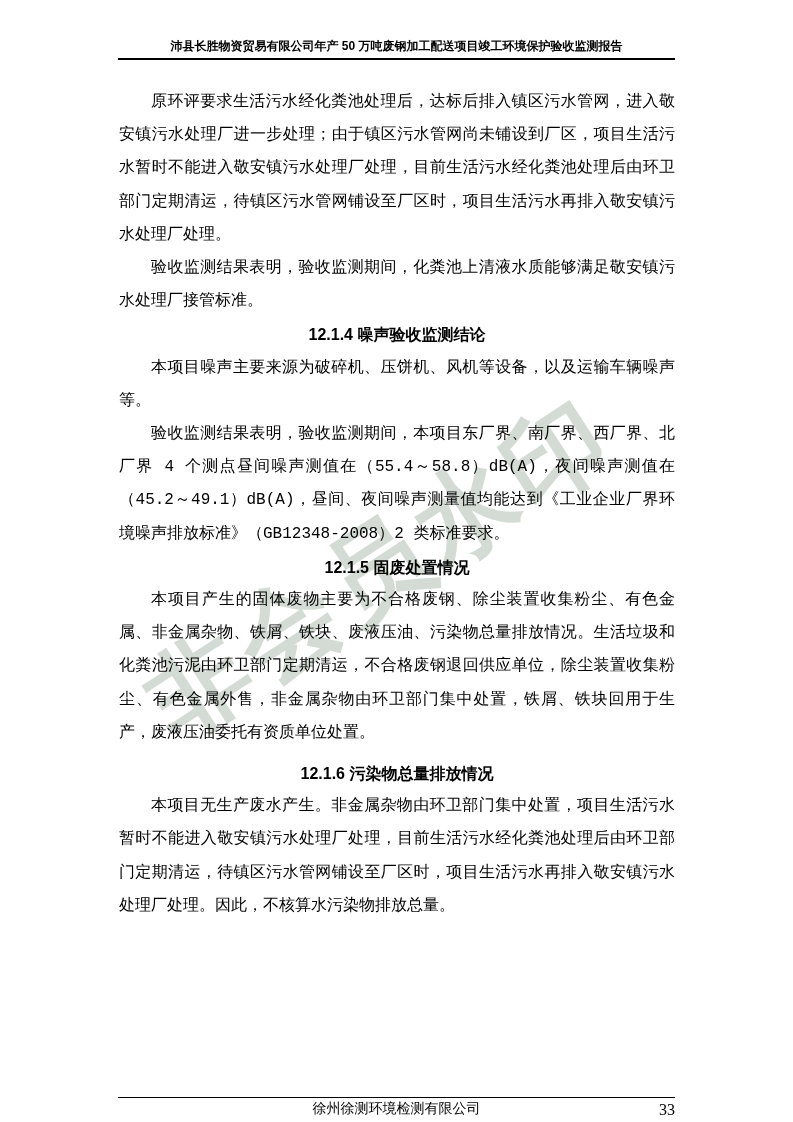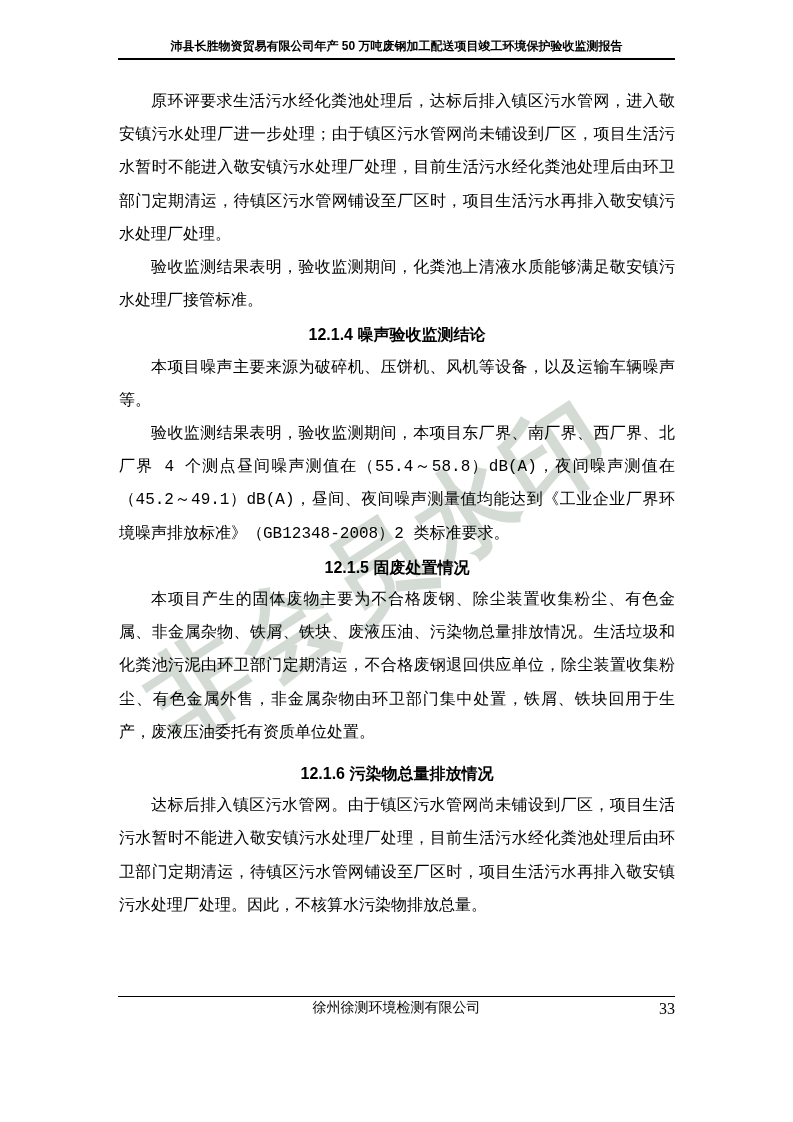--- a/index.html
+++ b/index.html
@@ -69,21 +69,21 @@
     font-weight: bold;
     font-size: 16px;
     text-indent: 0;
     text-align: center;
   }
   .heading.gap-top { margin-top: 7px; }
 
   
   .footer {
     position: absolute;
-    left: 118px; width: 557px; top: 996px;
+    left: 118px; width: 557px; top: 1097px;
     z-index: 2;
   }
   .footer-rule {
     border-top: 1.5px solid #000000;
     height: 0;
   }
   .footer-company {
     text-align: center;
     font-size: 14px;
     line-height: 22px;
@@ -109,21 +109,21 @@
 
   <div class="content">
     <p class="para">原环评要求生活污水经化粪池处理后，达标后排入镇区污水管网，进入敬安镇污水处理厂进一步处理；由于镇区污水管网尚未铺设到厂区，项目生活污水暂时不能进入敬安镇污水处理厂处理，目前生活污水经化粪池处理后由环卫部门定期清运，待镇区污水管网铺设至厂区时，项目生活污水再排入敬安镇污水处理厂处理。</p>
     <p class="para">验收监测结果表明，验收监测期间，化粪池上清液水质能够满足敬安镇污水处理厂接管标准。</p>
     <p class="heading">12.1.4 噪声验收监测结论</p>
     <p class="para">本项目噪声主要来源为破碎机、压饼机、风机等设备，以及运输车辆噪声等。</p>
     <p class="para">验收监测结果表明，验收监测期间，本项目东厂界、南厂界、西厂界、北厂界 4 个测点昼间噪声测值在（55.4～58.8）dB(A)，夜间噪声测值在（45.2～49.1）dB(A)，昼间、夜间噪声测量值均能达到《工业企业厂界环境噪声排放标准》（GB12348-2008）2 类标准要求。</p>
     <p class="heading">12.1.5 固废处置情况</p>
     <p class="para">本项目产生的固体废物主要为不合格废钢、除尘装置收集粉尘、有色金属、非金属杂物、铁屑、铁块、废液压油、污染物总量排放情况。生活垃圾和化粪池污泥由环卫部门定期清运，不合格废钢退回供应单位，除尘装置收集粉尘、有色金属外售，非金属杂物由环卫部门集中处置，铁屑、铁块回用于生产，废液压油委托有资质单位处置。</p>
     <p class="heading gap-top">12.1.6 污染物总量排放情况</p>
-    <p class="para">达标后排入镇区污水管网。由于镇区污水管网尚未铺设到厂区，项目生活污水暂时不能进入敬安镇污水处理厂处理，目前生活污水经化粪池处理后由环卫部门定期清运，待镇区污水管网铺设至厂区时，项目生活污水再排入敬安镇污水处理厂处理。因此，不核算水污染物排放总量。</p>
+    <p class="para">本项目无生产废水产生。非金属杂物由环卫部门集中处置，项目生活污水暂时不能进入敬安镇污水处理厂处理，目前生活污水经化粪池处理后由环卫部门定期清运，待镇区污水管网铺设至厂区时，项目生活污水再排入敬安镇污水处理厂处理。因此，不核算水污染物排放总量。</p>
   </div>
 
   <div class="footer">
     <div class="footer-rule"></div>
     <div class="footer-company">徐州徐测环境检测有限公司</div>
     <div class="footer-page-number">33</div>
   </div>
 
 </div>
 

